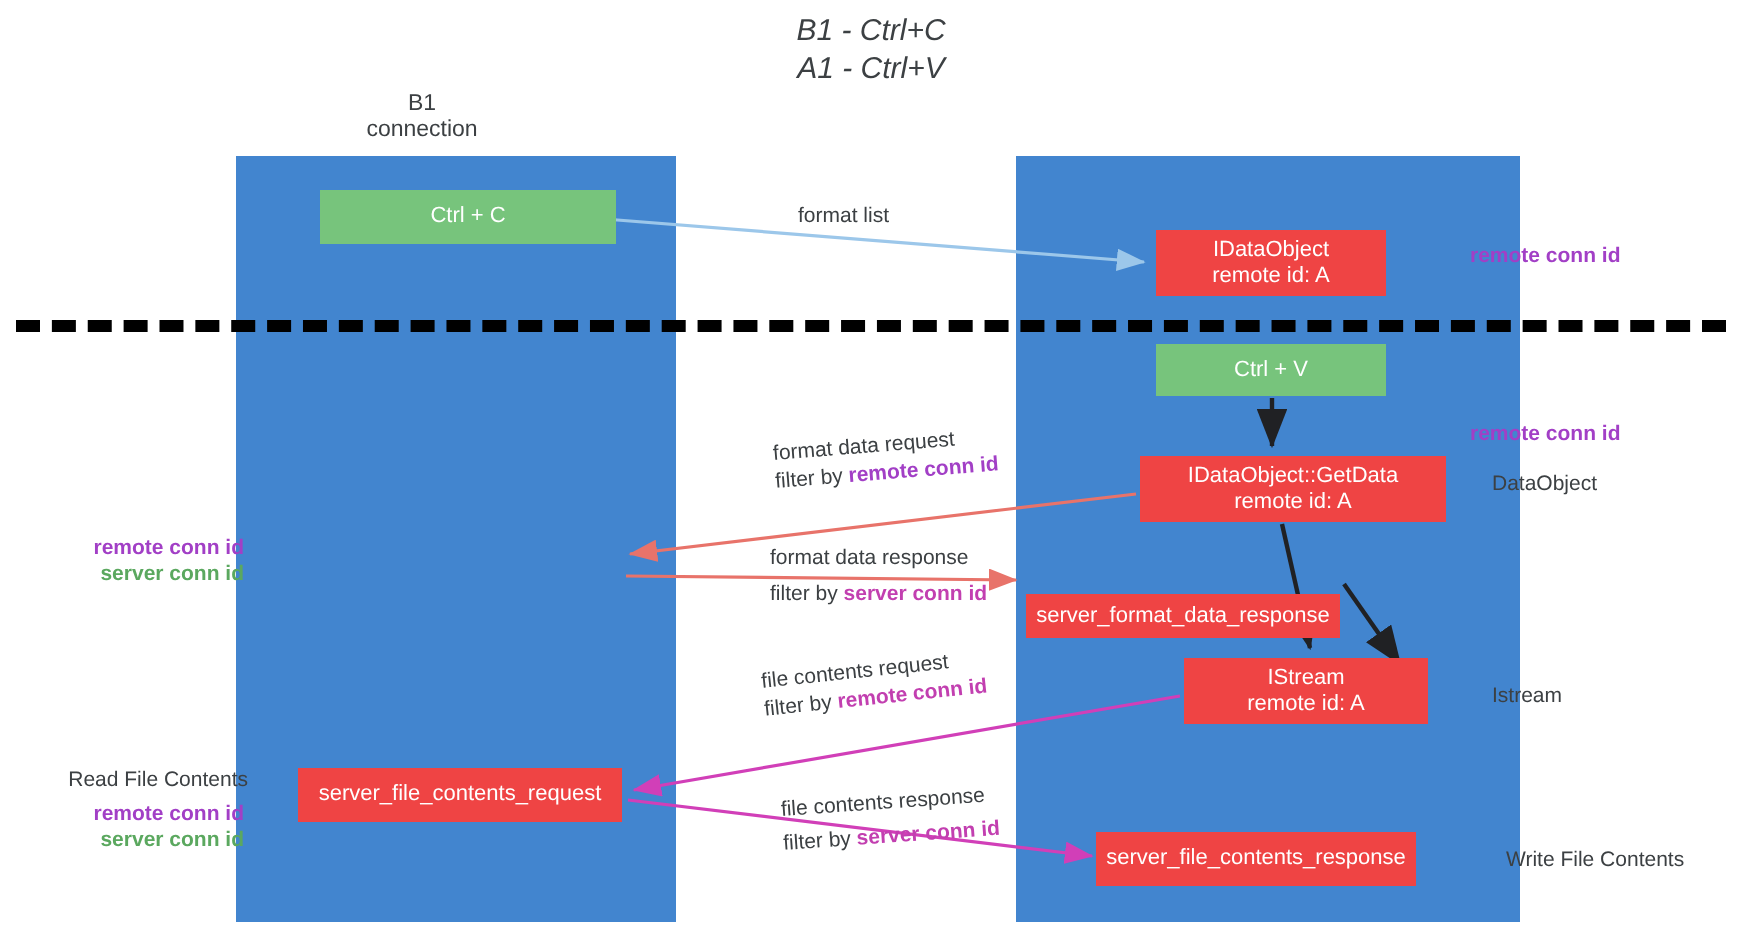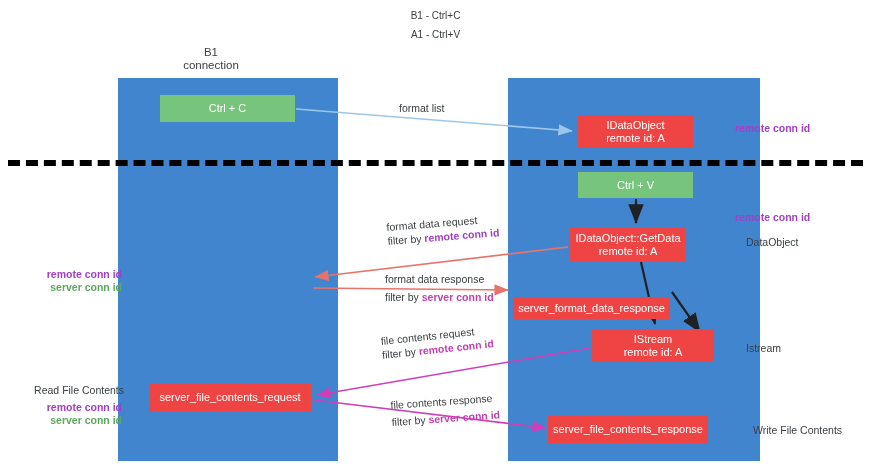--- a/index.html
+++ b/index.html
@@ -13,23 +13,24 @@
     color: #3c4043;
   }
   #stage { position:absolute; left:0; top:0; width:871px; height:467px; }
 
   .abs { position:absolute; }
 
   
   #title {
     left:0; top:6px; width:871px;
     text-align:center;
-    font-size:10px; line-height:19px;
+    font-size:15px; line-height:19px;
     color:#3c4043;
     white-space:pre-line;
+    font-style:italic;
   }
 
   
   .col-head {
     text-align:center;
     font-size:11.5px; line-height:13px;
     color:#3c4043;
     white-space:pre-line;
   }
   #head-b1 { left:101px; top:46px; width:220px; }
@@ -51,24 +52,24 @@
     display:flex; align-items:center; justify-content:center;
     text-align:center;
     font-size:11px; line-height:13px;
     color:#ffffff;
     white-space:pre-line;
     padding:2px 4px;
   }
   .box.green { background:#77c47c; }
   .box.orange { background:#ef4444; }
 
-  #box-ctrlc   { left:160px; top:95px;  width:135px; height:27px; }
+  #box-ctrlc   { left:160px; top:95px;  width:148px; height:27px; }
   #box-idataobj{ left:578px; top:115px; width:115px; height:33px; }
   #box-ctrlv   { left:578px; top:172px; width:115px; height:26px; }
-  #box-getdata { left:570px; top:228px; width:116px; height:33px; }
+  #box-getdata { left:570px; top:228px; width:153px; height:33px; }
   #box-fmtreq  { left:152px; top:268px; width:158px; height:27px; }
   #box-fmtresp { left:513px; top:279px; width:157px; height:22px;margin-top:18px; }
   #box-istream { left:592px; top:329px; width:122px; height:33px; }
   #box-filereq { left:149px; top:384px; width:162px; height:27px; }
   #box-fileresp{ left:548px; top:416px; width:160px; height:27px; }
 
   
   .side-label {
     font-size:10.5px; line-height:13px;
     font-weight:bold;

